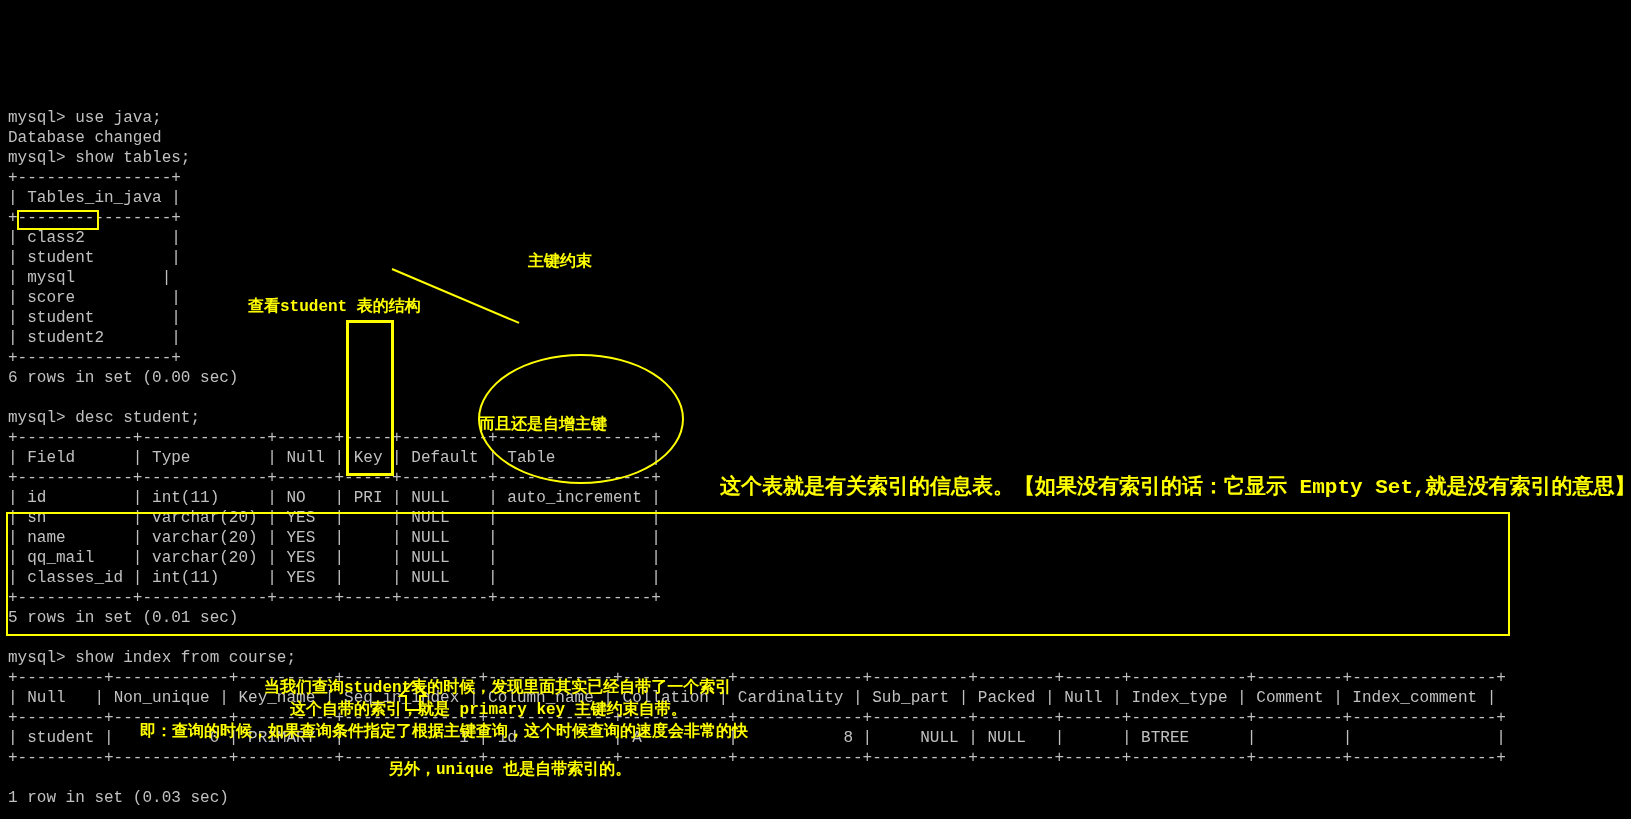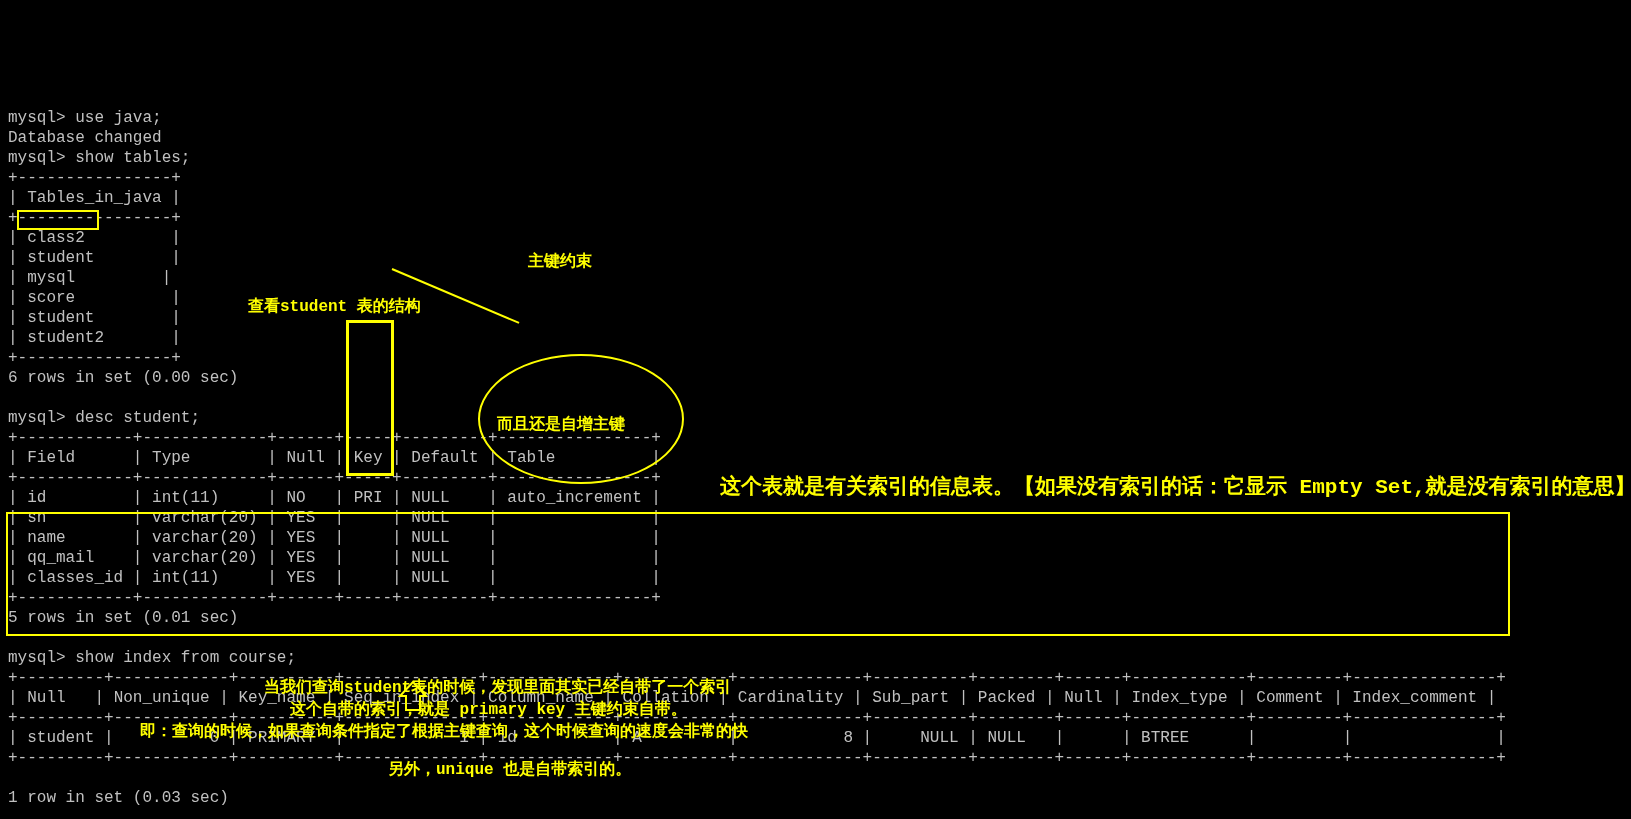--- a/index.html
+++ b/index.html
@@ -46,21 +46,21 @@
     }
     .anno {
       position: absolute;
       color: #ffff00;
       font-weight: bold;
       z-index: 3;
       white-space: nowrap;
     }
     .anno-desc { left: 220px; top: 297px; margin-left: 28px; }
     .anno-pk { left: 528px; top: 252px; }
-    .anno-autoinc { left: 497px; top: 415px; }
+    .anno-autoinc { left: 479px; top: 415px; }
     .anno-indexinfo { left: 720px; top: 475px; font-size: 21px; }
     .anno-found1 { left: 264px; top: 678px; }
     .anno-found2 { left: 290px; top: 700px; }
     .anno-conclusion1 { left: 140px; top: 722px; }
     .anno-conclusion2 { left: 388px; top: 760px; text-align: center; }
     .ellipse {
       position: absolute;
       border: 2px solid #ffff00;
       border-radius: 50%;
       left: 478px;

